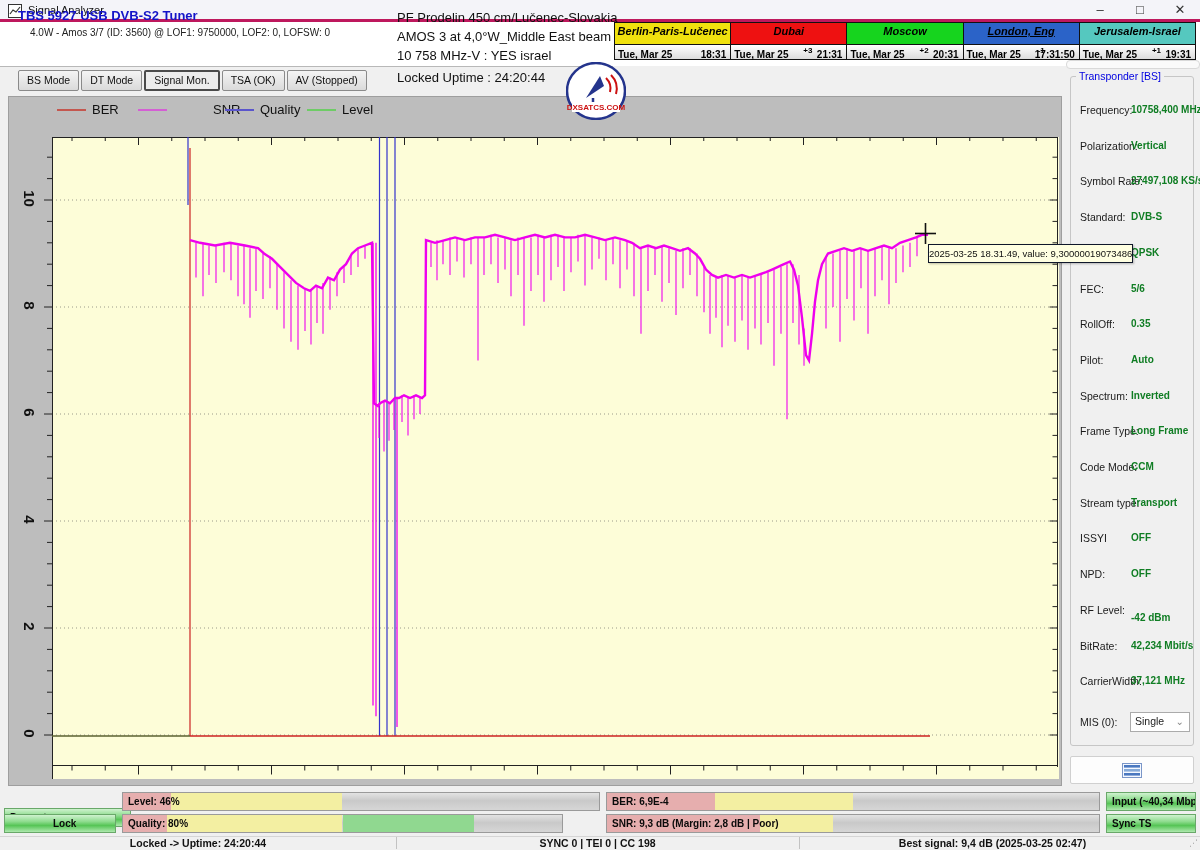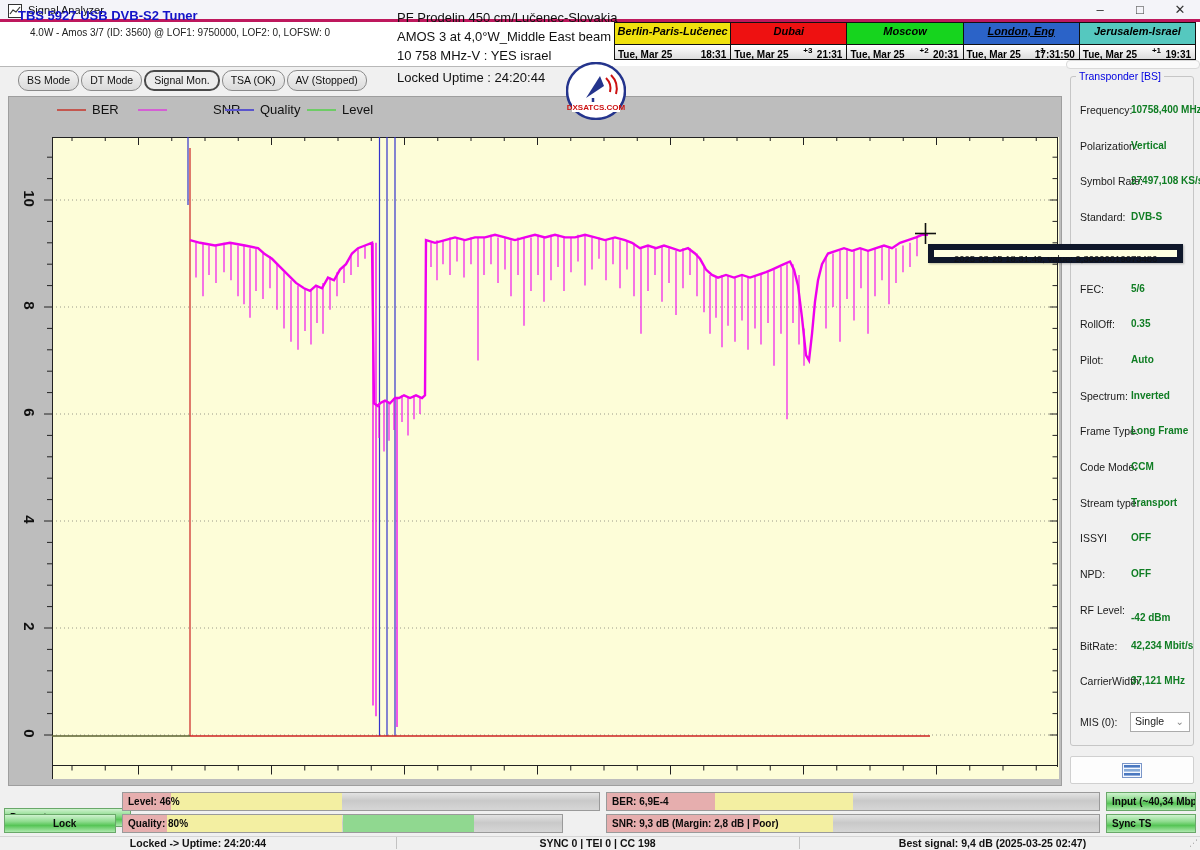--- a/index.html
+++ b/index.html
@@ -27,32 +27,32 @@
   .clock { flex:1 1 0; border-right:1px solid #111; display:flex; flex-direction:column; }
   .clock:last-child { border-right:none; }
   .clock-head { height:28px; font-size:11px; font-weight:bold; font-style:italic; text-align:center; line-height:17px; border-bottom:1px solid #111; overflow:hidden; white-space:nowrap; }
   .clock-body { height:19px; background:#ececec; position:relative; font-weight:bold; font-size:10px; color:#000; background:linear-gradient(180deg,#ffffff,#dcdcdc); }
   .clock-date { position:absolute; left:3px; top:4px; }
   .clock-off { position:absolute; right:34px; top:1px; font-size:8px; }
   .clock-time { position:absolute; right:4px; top:4px; }
 
   
   #tabs { left:18px; top:70px; height:21px; display:flex; gap:2px; }
-  .tab { height:21px; padding:0 8px; font-size:10.5px; color:#111; background:linear-gradient(180deg,#f4f4f4,#dadada); border:1px solid #8a8a8a; border-radius:10px; line-height:19px; text-align:center; cursor:default; }
+  .tab { height:21px; padding:0 8px; font-size:10.5px; color:#111; background:linear-gradient(180deg,#f4f4f4,#dadada); border:1px solid #8a8a8a; border-radius:2px; line-height:19px; text-align:center; cursor:default; }
   .tab.active { background:#ececec; border:2px solid #4a4a4a; line-height:17px; }
 
   
   #chart-panel { left:8px; top:96px; width:1054px; height:690px; background:#bdbdbd; border:1px solid #9e9e9e; }
   .legend-item { position:absolute; top:102px; height:14px; font-size:13px; color:#111; }
   .legend-line { position:absolute; top:109px; width:29px; height:2px; }
   #plot-svg { left:44px; top:137px; }
   .ylab { position:absolute; left:16px; width:26px; text-align:center; font-size:15px; font-weight:bold; color:#111; transform:rotate(90deg); }
 
   
-  #tooltip { left:928px; top:244px; height:19px; background:#ffffe1; border:6px solid #0f172a; font-size:9.5px; color:#111; line-height:17px; padding:0 20px; white-space:nowrap; z-index:30; box-shadow:1px 1px 2px rgba(0,0,0,.25); }
+  #tooltip { left:928px; top:244px; height:19px; background:#ffffe1; border:1px solid #0f172a; font-size:9.5px; color:#111; line-height:17px; padding:0 0; white-space:nowrap; z-index:30; box-shadow:1px 1px 2px rgba(0,0,0,.25); }
 
   
   #side-strip { left:1066px; top:60px; width:134px; height:9px; background:#fafafa; border:1px solid #d9d9d9; border-radius:4px; }
   #groupbox { left:1070px; top:76px; width:124px; height:670px; border:1px solid #c6c6c6; border-radius:3px; }
   #groupbox-title { position:absolute; left:1076px; top:70px; background:#f0f0f0; padding:0 3px; font-size:10.5px; color:#0000e0; z-index:2; }
   .fld-label { position:absolute; left:1080px; font-size:10.5px; color:#1a1a1a; }
   .fld-value { position:absolute; left:1131px; font-size:10px; font-weight:bold; color:#0f7d23; white-space:nowrap; }
   #mis-select { left:1130px; width:60px; height:20px; background:#fff; border:1px solid #ababab; font-size:10.5px; color:#222; padding:2px 4px; cursor:default; }
   #mis-chevron { position:absolute; right:5px; top:3px; color:#888; font-size:10px; }
   #side-button { left:1070px; top:756px; width:124px; height:28px; background:#fdfdfd; border:1px solid #d0d0d0; border-radius:2px; text-align:center; padding-top:6px; cursor:default; }

